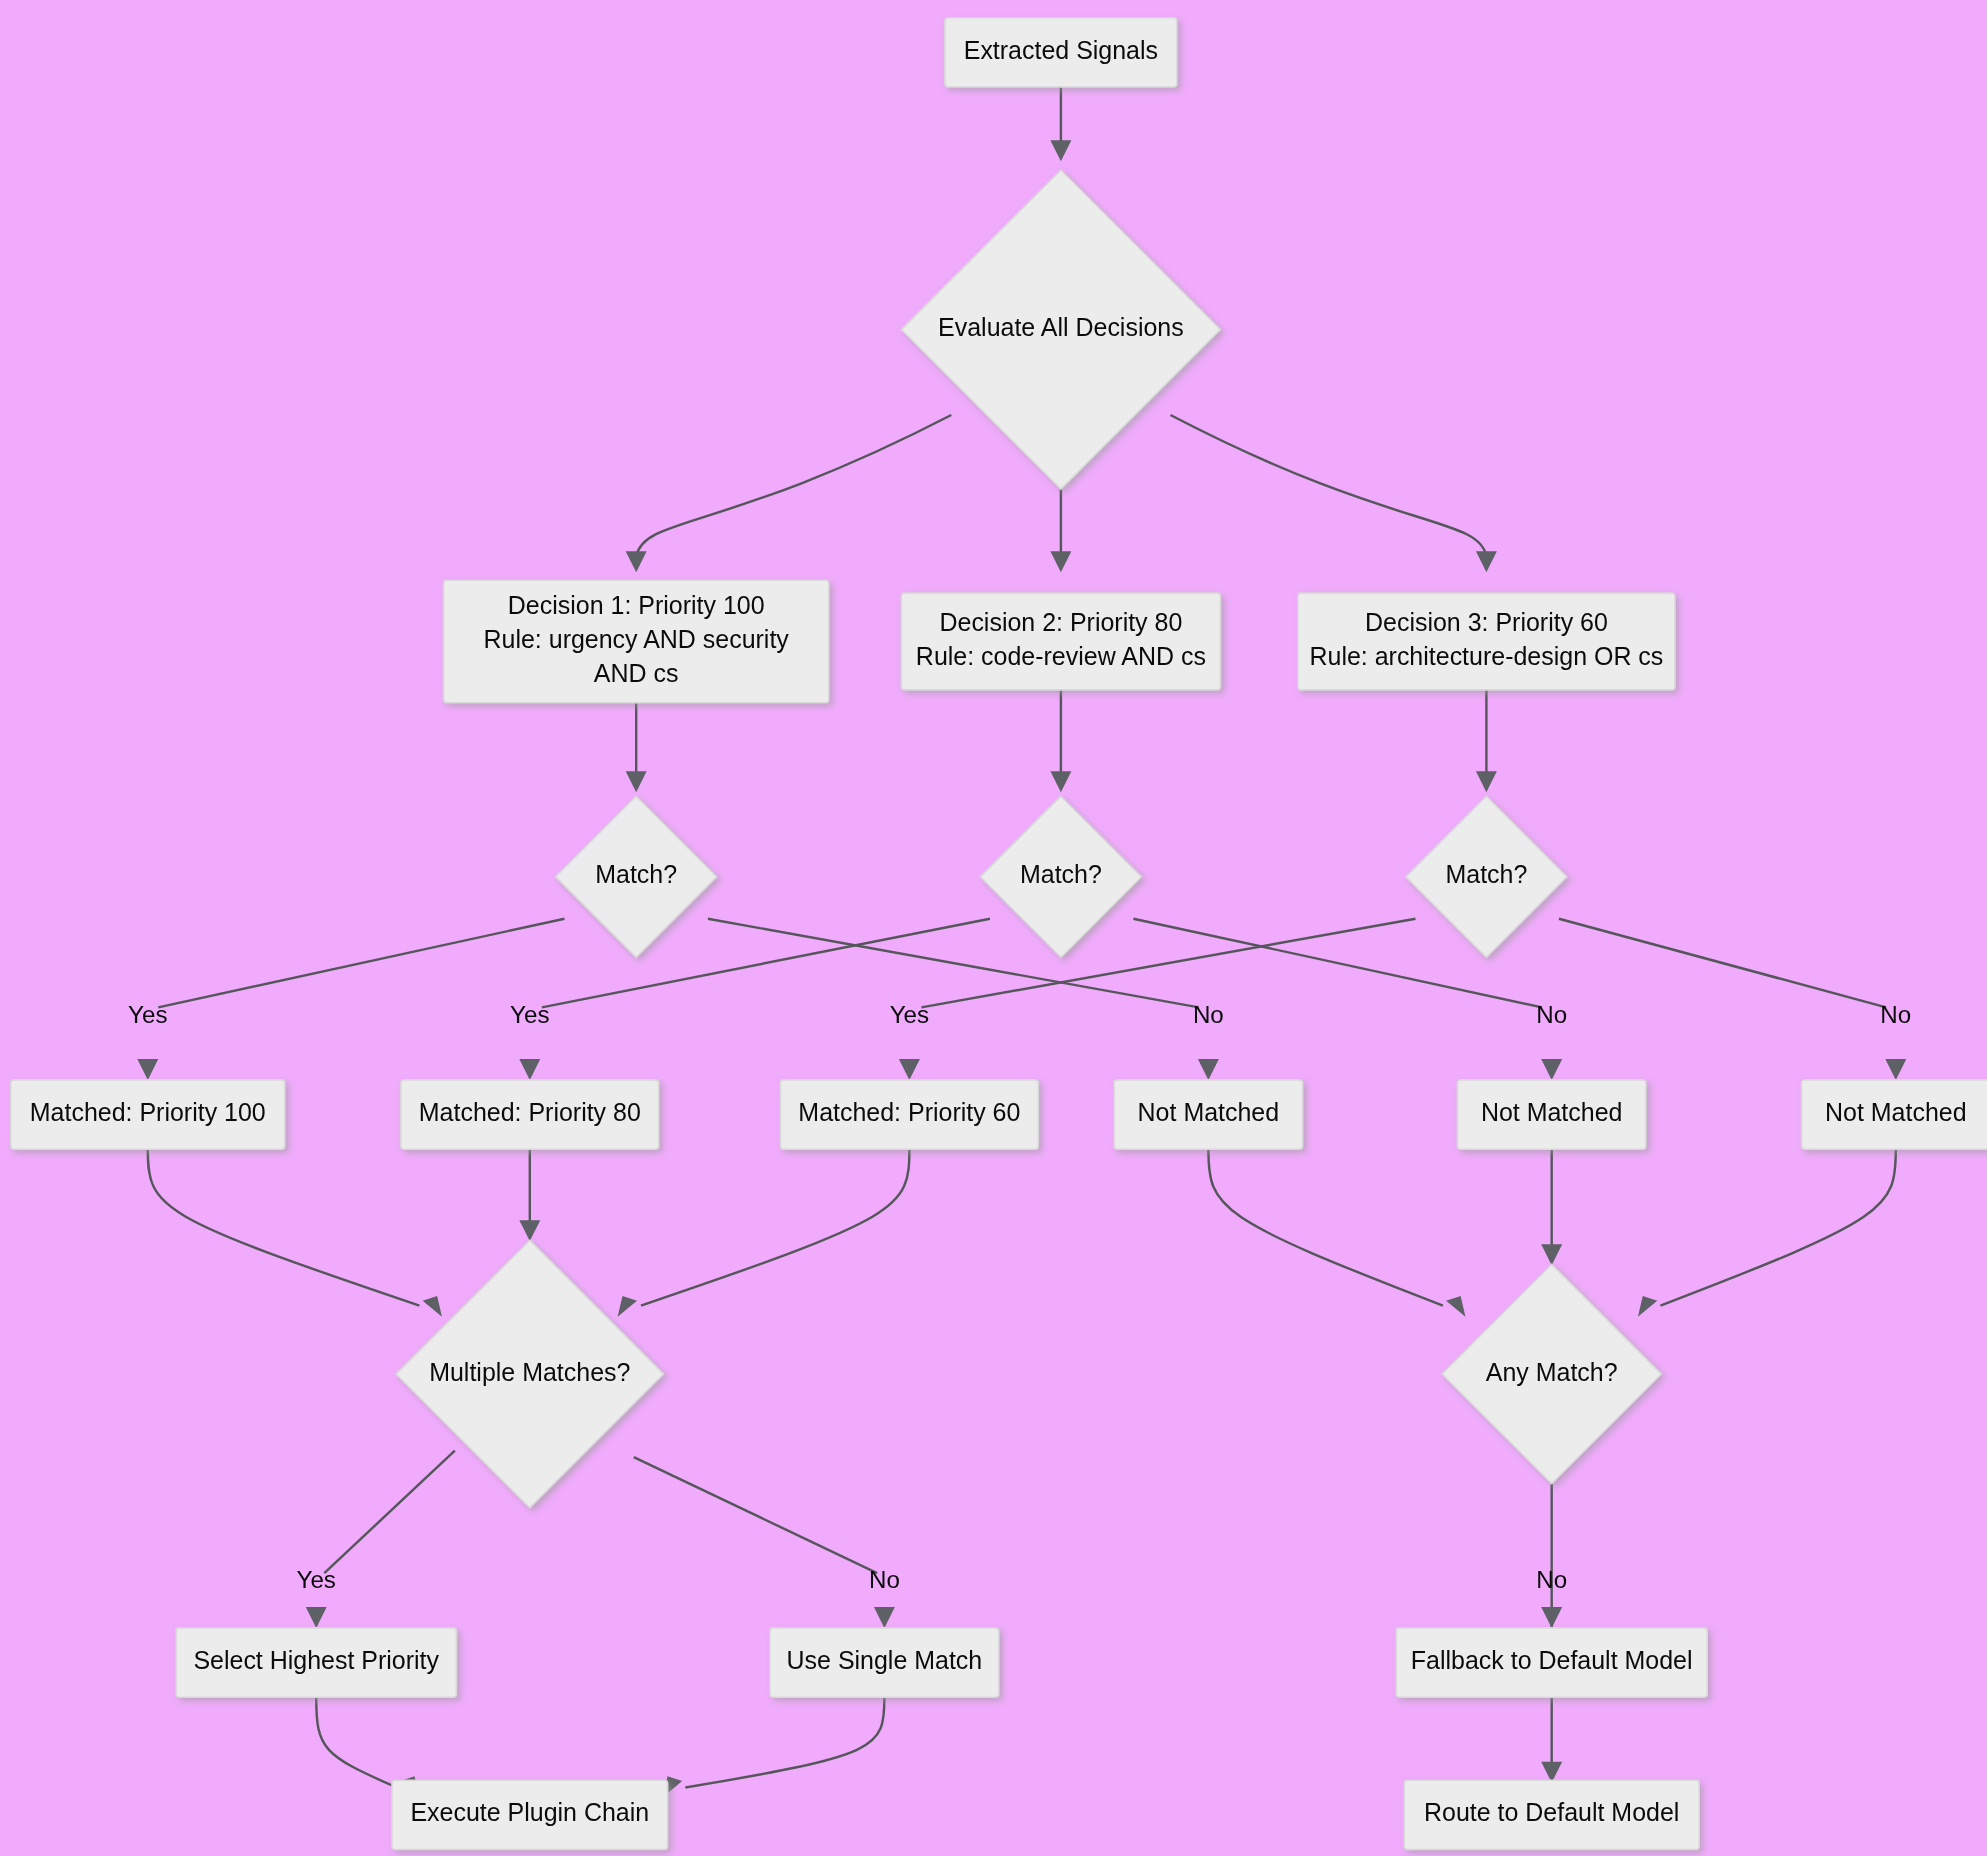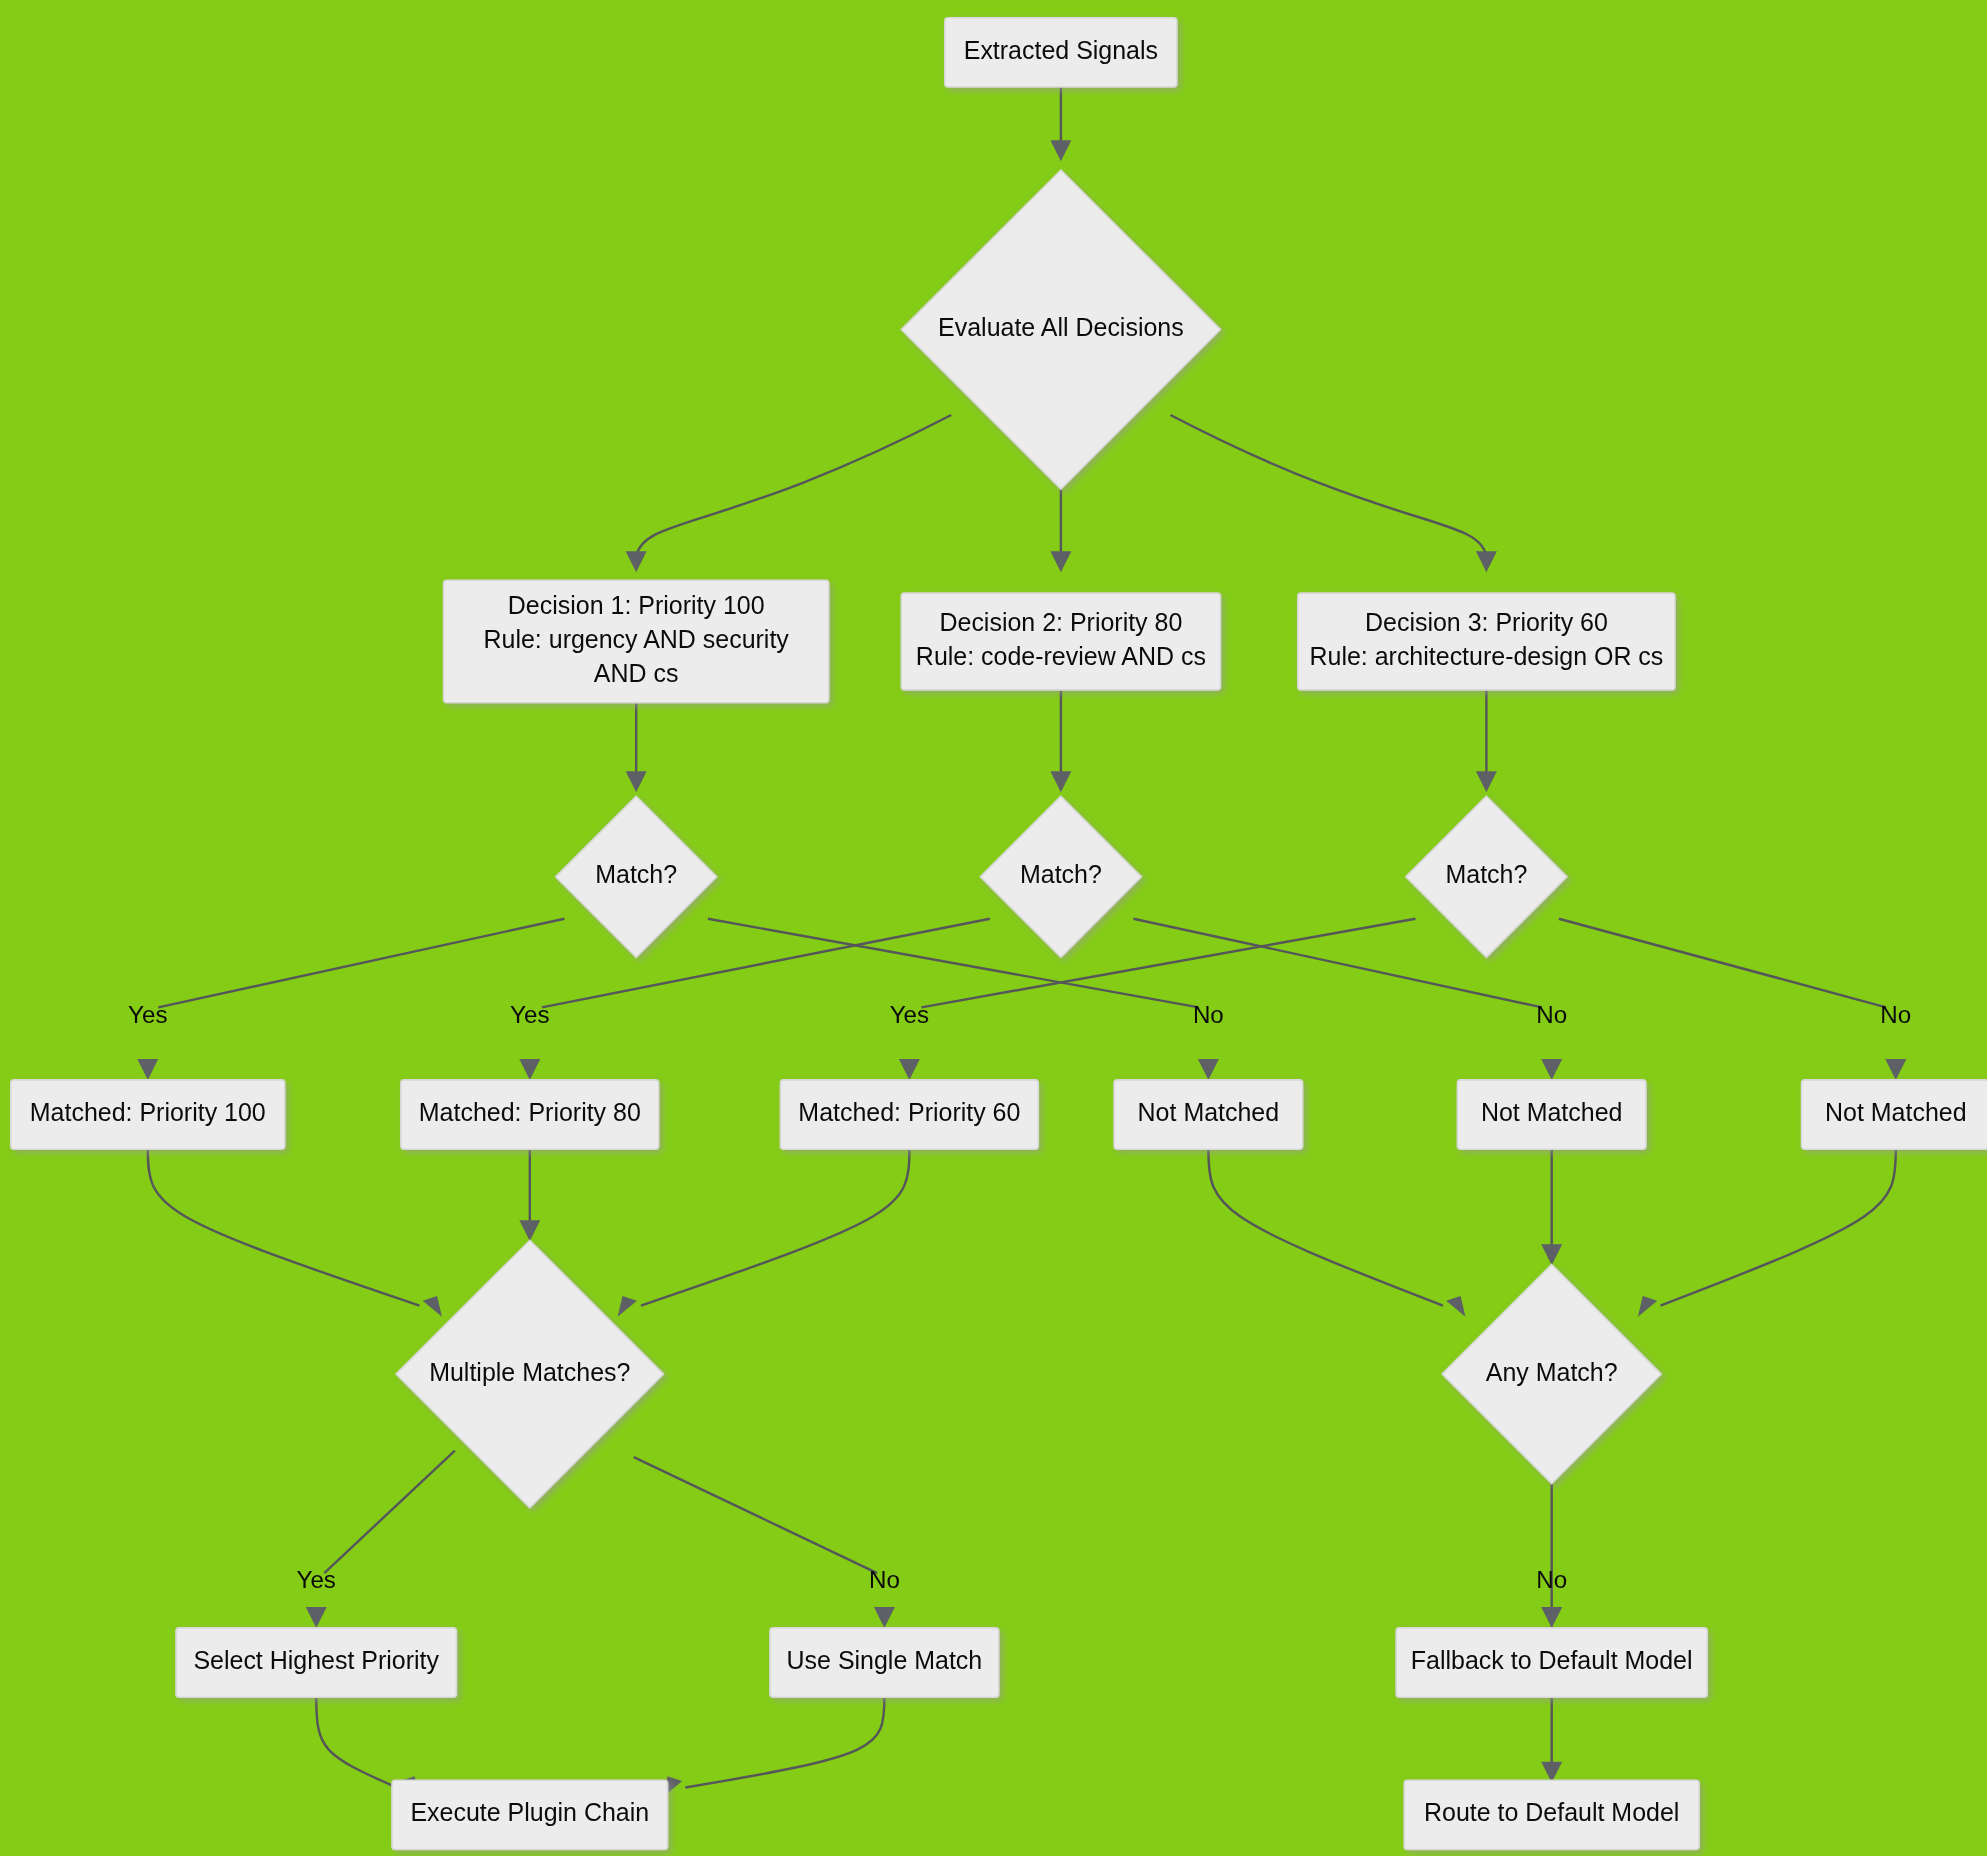--- a/index.html
+++ b/index.html
@@ -7,21 +7,21 @@
     padding: 0;
     background: #ffffff;
   }
   body {
     font-family: "Liberation Sans", sans-serif;
   }
   #flowchart-root {
     position: relative;
     width: 1988px;
     height: 1856px;
-    background: #84cc16;
+    background: #f0abfc;
     overflow: hidden;
   }
   svg#flow-svg {
     position: absolute;
     left: 0;
     top: 0;
     width: 1988px;
     height: 1856px;
     display: block;
   }

